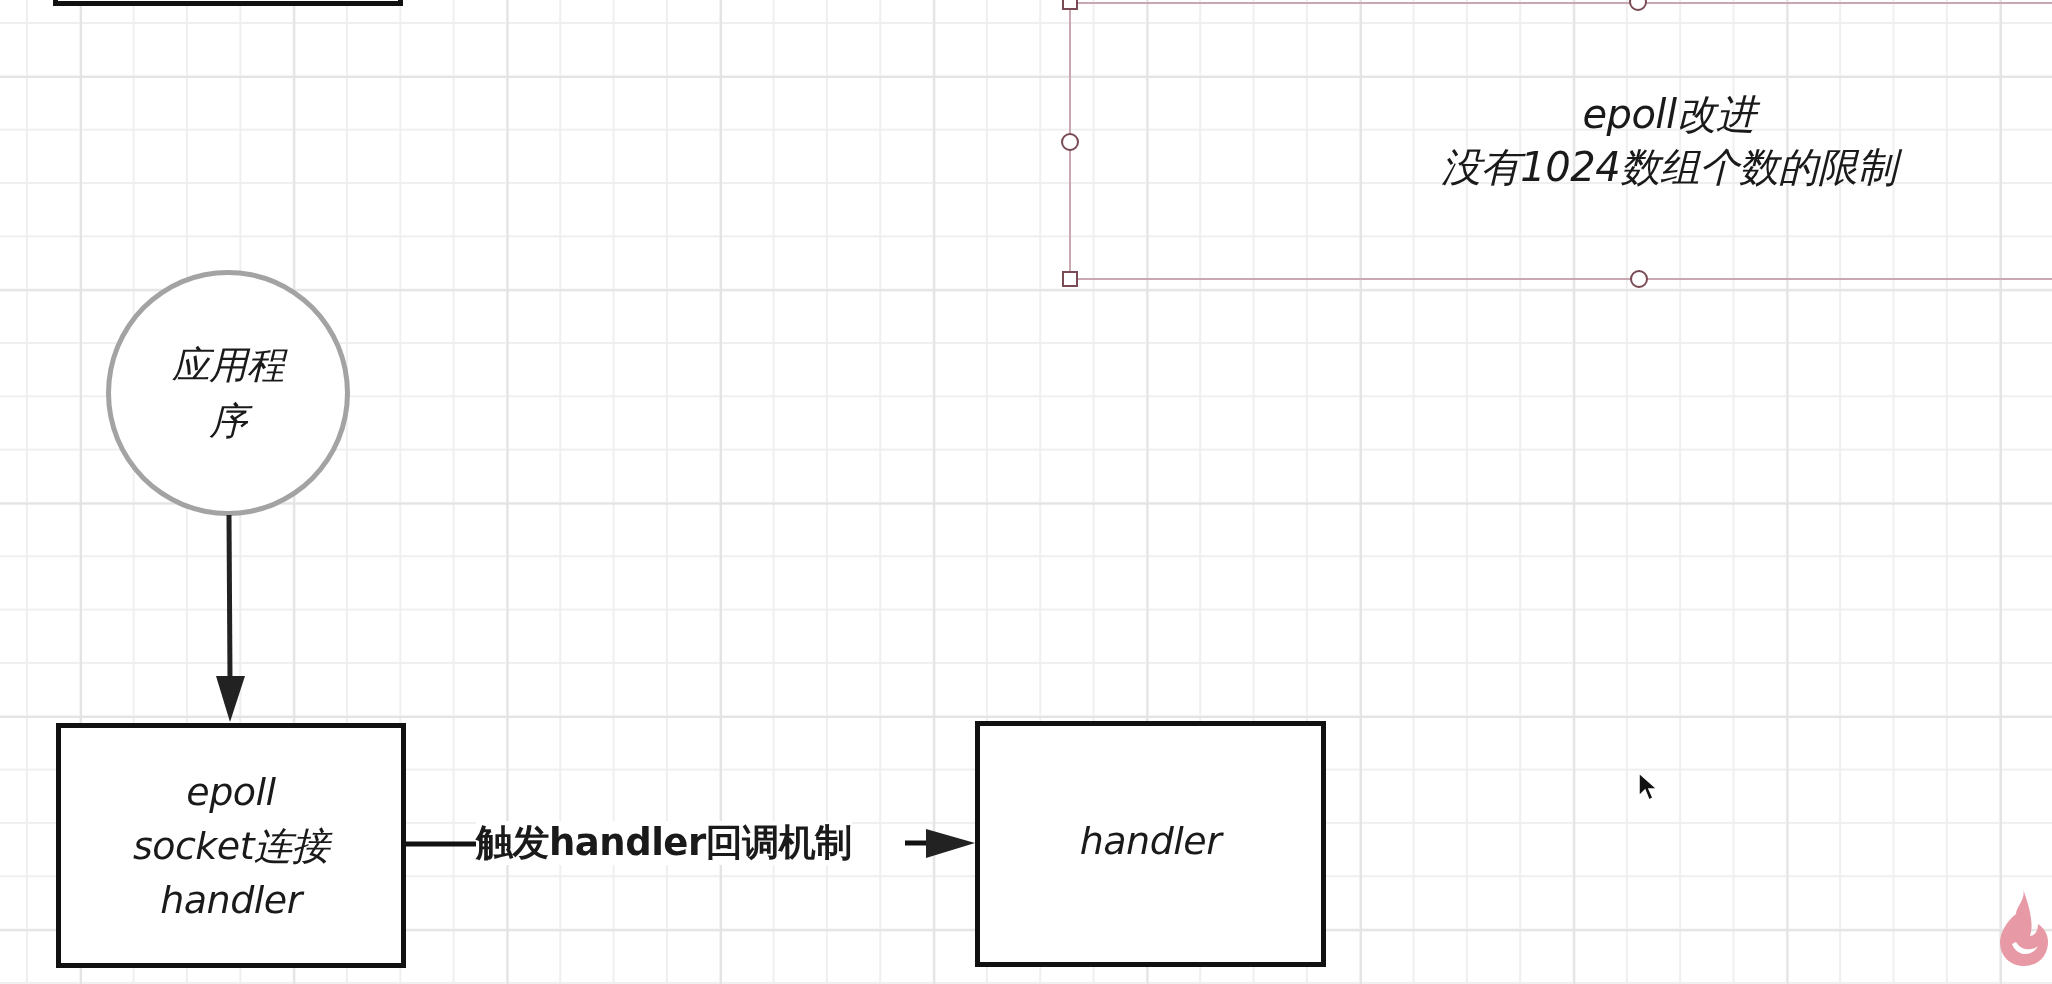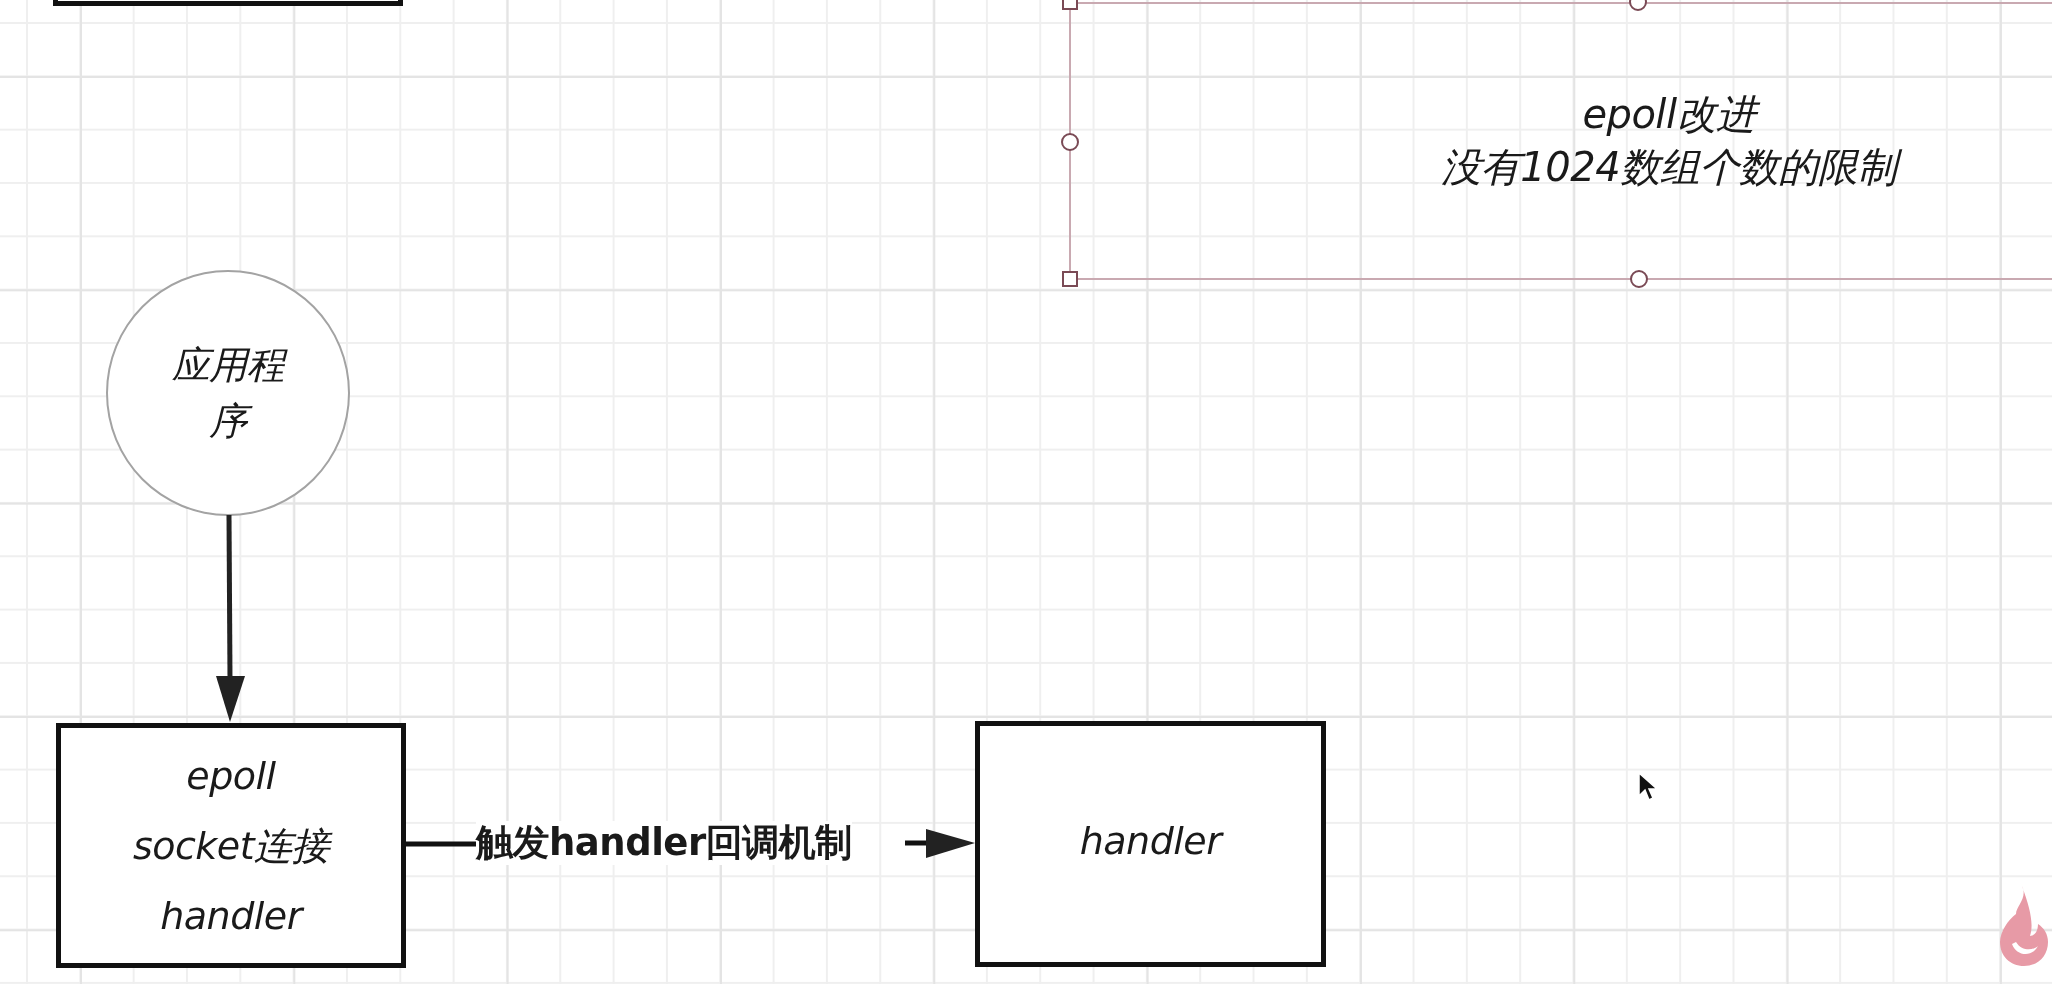--- a/index.html
+++ b/index.html
@@ -13,25 +13,25 @@
       linear-gradient(to bottom, #efefef 0, #efefef 2px, transparent 2px);
     background-size: 213.33px 213.33px, 213.33px 213.33px, 53.333px 53.333px, 53.333px 53.333px;
     background-position: 80px 0, 0 76px, 26px 0, 0 22px;
     font-family: "DejaVu Sans", "Liberation Sans", sans-serif;
     color: #1a1a1a;
   }
   .abs { position: absolute; }
   .shape-box {
     position: absolute; box-sizing: border-box;
     border: 5px solid #111; background: #fff;
-    display: flex; flex-direction: column; align-items: center; justify-content: center; gap: 16px;
+    display: flex; flex-direction: column; align-items: center; justify-content: center;
   }
   .shape-text { font-size: 38px; line-height: 54px; text-align: center; white-space: nowrap; letter-spacing: -0.5px; font-style: italic; }
   .circle {
-    position: absolute; box-sizing: border-box; border: 2px solid #a3a3a3; border-radius: 50%;
+    position: absolute; box-sizing: border-box; border: 5px solid #a3a3a3; border-radius: 50%;
     background: #fff; display: flex; flex-direction: column; align-items: center; justify-content: center;
   }
   .note {
     position: absolute; box-sizing: border-box;
     border: 2px solid #c9a9b1;
     display: flex; flex-direction: column; align-items: center; justify-content: center;
   }
   .note .shape-text { font-size: 40px; line-height: 53px; }
   .handle-sq {
     position: absolute; width: 16px; height: 16px; box-sizing: border-box;

